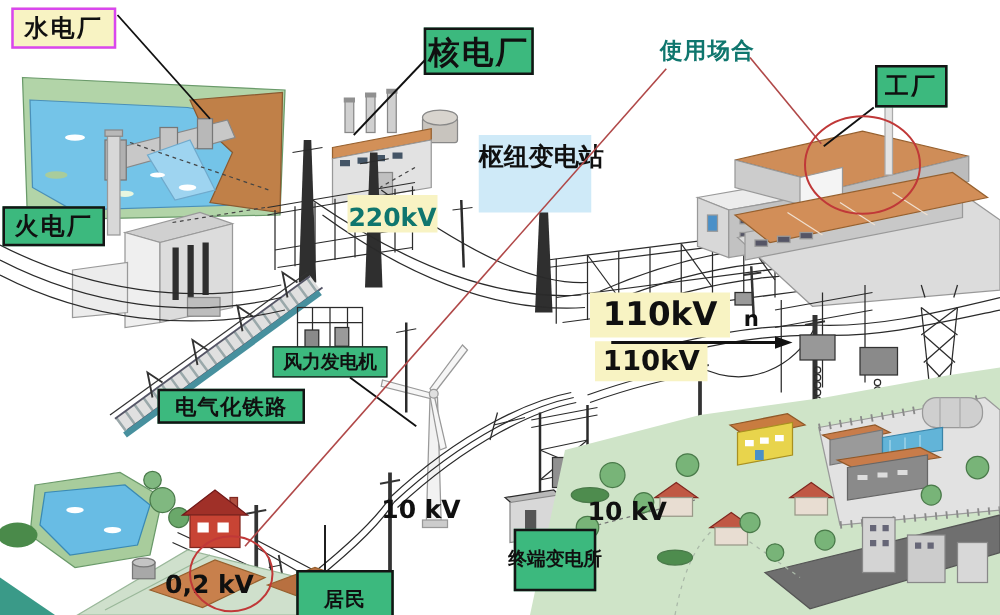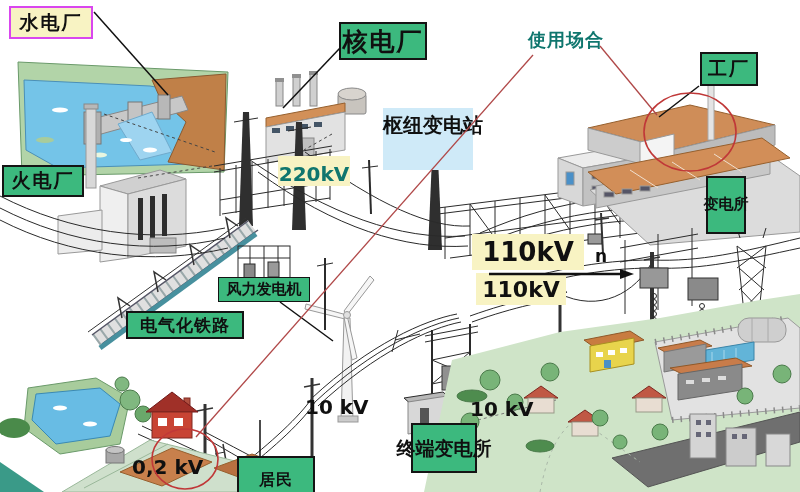--- a/index.html
+++ b/index.html
@@ -400,24 +400,20 @@
 
   <div class="lbl soft-yellow red-text" style="left:278px;top:126px;width:72px;height:30px;font-size:20px;font-weight:600;margin-top:30px;">
     <span>220kV</span>
   </div>
 
   <div class="lbl blue two-line" style="left:383px;top:108px;width:90px;height:62px;font-size:20px;font-weight:600;align-items:flex-start;padding:4px 0 0 10px;">
     <span>枢纽变</span>
     <span>电站</span>
   </div>
 
-  <div class="lbl green two-line" style="left:706px;top:176px;width:40px;height:58px;font-size:15px;">
-    <span>变电</span>
-    <span>所</span>
-  </div>
 
   <div class="lbl soft-yellow" style="left:472px;top:234px;width:112px;height:36px;font-size:26px;font-weight:800;">
     <span>110kV</span>
   </div>
 
   <div class="lbl plain" style="left:595px;top:246px;font-size:17px;font-weight:600;">
     <span>n</span>
   </div>
 
   <div class="lbl soft-yellow" style="left:476px;top:273px;width:90px;height:32px;font-size:22px;font-weight:800;">
@@ -437,21 +433,21 @@
   </div>
 
   <div class="lbl plain" style="left:132px;top:455px;font-size:20px;font-weight:600;">
     <span>0,2 kV</span>
   </div>
 
   <div class="lbl green" style="left:237px;top:456px;width:78px;height:49px;font-size:16px;letter-spacing:1px;">
     <span>居民</span>
   </div>
 
-  <div class="lbl green two-line" style="left:411px;top:423px;width:66px;height:50px;font-size:19px;">
+  <div class="lbl green two-line" style="left:411px;top:423px;width:66px;height:50px;font-size:15px;">
     <span>终端变</span>
     <span>电所</span>
   </div>
 
   <div class="lbl plain" style="left:470px;top:397px;font-size:20px;font-weight:600;">
     <span>10 kV</span>
   </div>
 
   <svg class="overlay" width="800" height="492" viewBox="0 0 800 492">
     <g stroke="#111" stroke-width="1.5" fill="none">

